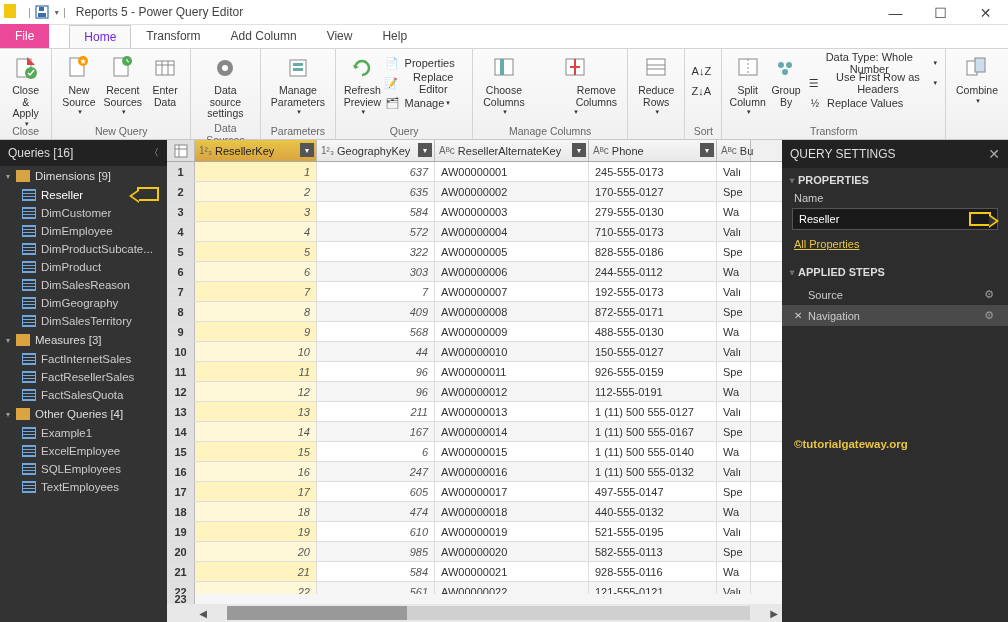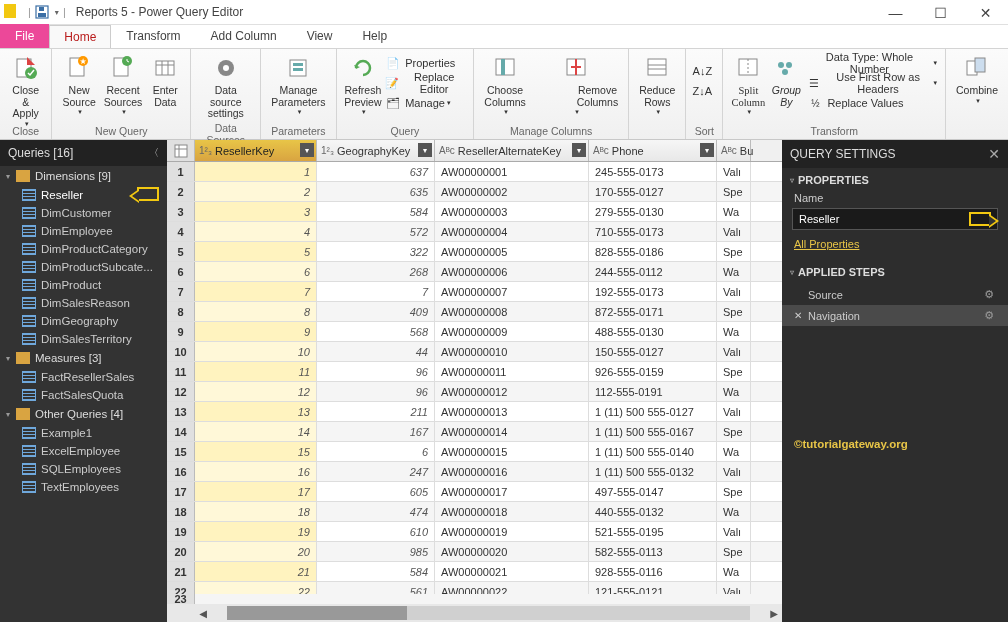--- a/index.html
+++ b/index.html
@@ -9,21 +9,21 @@
 .titlebar .icon { width:16px; height:16px; margin-right:4px; }
 .pbi-logo { background:linear-gradient(to bottom,#f2c811 0%,#f2c811 100%); display:inline-block; width:12px; height:14px; }
 .titlebar-sep { color:#999; margin:0 4px; }
 .titlebar-text { margin-left:6px; color:#444; font-size:12px; }
 .winbtns { position:absolute; right:0; top:0; display:flex; }
 .winbtn { width:45px; height:25px; display:flex; align-items:center; justify-content:center; font-size:14px; color:#444; }
 
 .tabbar { height:23px; display:flex; align-items:flex-end; background:#fff; }
 .tab { padding:4px 14px 4px 14px; font-size:12px; color:#444; border:1px solid transparent; cursor:pointer; }
 #file-tab { background:#a94442; color:#fff; }
-.tab.active { background:#fff; border:1px solid #ccc; border-bottom:none; color:#b91c1c; }
+.tab.active { background:#fff; border:1px solid #ccc; border-bottom:none; color:#6d28d9;margin-left:20px; }
 .tab.active { background:#f9f9f9; }
 
 .ribbon { height:92px; background:#f5f5f5; background:linear-gradient(#fbfbfb,#f0f0f0); border-top:1px solid #d4d4d4; border-bottom:1px solid #c8c8c8; display:flex; }
 .rgroup { border-right:1px solid #d4d4d4; padding:2px 6px 0 6px; display:flex; flex-direction:column; justify-content:space-between; }
 .rgroup-inner { display:flex; align-items:flex-start; height:72px; }
 .rbtn { display:flex; flex-direction:column; align-items:center; padding:2px 4px; min-width:38px; text-align:center; font-size:10.5px; color:#333; line-height:1.1; cursor:pointer;}
 .rbtn .ricon { width:30px; height:30px; margin-bottom:2px; display:flex; align-items:center; justify-content:center; }
 .rbtn.small { flex-direction:row; align-items:center; min-width:auto; font-size:11px; padding:1px 2px; height:20px;}
 .rbtn.small .ricon { width:16px;height:16px;margin:0 4px 0 0;}
 .rgroup-label { text-align:center; font-size:10.5px; color:#666; padding-bottom:2px;}
@@ -302,33 +302,33 @@
   </div>
   <div class="rgroup">
     <div class="rgroup-inner">
       <div class="rbtn">
           <div class="ricon">
             <svg width="26" height="26">
               <rect x="4" y="4" width="18" height="16" fill="#fff" stroke="#888"></rect>
               <line x1="13" y1="4" x2="13" y2="20" stroke="#888" stroke-dasharray="2"></line>
             </svg>
           </div>
-          <span style="white-space:pre-line;font-family:Liberation Serif, serif;">Split
+          <span style="white-space:pre-line;">Split
 Column</span>
           <span class="dd-arrow">▾</span>
         </div>
       <div class="rbtn">
           <div class="ricon">
             <svg width="26" height="26">
               <circle cx="8" cy="10" r="3" fill="#6aa"></circle>
               <circle cx="16" cy="10" r="3" fill="#6aa"></circle>
               <circle cx="12" cy="17" r="3" fill="#6aa"></circle>
             </svg>
           </div>
-          <span style="white-space:pre-line;font-style:italic;">Group
+          <span style="white-space:pre-line;">Group
 By</span>
         </div>
       <div class="vstack">
         <div class="rbtn small">
             <span>Data Type: Whole Number</span>
             <span class="dd-arrow">▾</span>
           </div>
         <div class="rbtn small">
             <div class="ricon">☰</div>
             <span>Use First Row as Headers</span>
@@ -382,24 +382,20 @@
         <div class="q-item">
           <span class="ticon"></span>
           <span>DimCustomer</span>
         </div>
         <div class="q-item">
           <span class="ticon"></span>
           <span>DimEmployee</span>
         </div>
         <div class="q-item">
           <span class="ticon"></span>
-          <span>DimProductCategory</span>
-        </div>
-        <div class="q-item">
-          <span class="ticon"></span>
           <span>DimProductSubcate...</span>
         </div>
         <div class="q-item">
           <span class="ticon"></span>
           <span>DimProduct</span>
         </div>
         <div class="q-item">
           <span class="ticon"></span>
           <span>DimSalesReason</span>
         </div>
@@ -408,20 +404,24 @@
           <span>DimGeography</span>
         </div>
         <div class="q-item">
           <span class="ticon"></span>
           <span>DimSalesTerritory</span>
         </div>
         <div class="q-folder">
           <span class="tri">▾</span>
           <span class="ficon"></span>
           <span>Measures [3]</span>
+        </div>
+        <div class="q-item">
+          <span class="ticon"></span>
+          <span>FactInternetSales</span>
         </div>
         <div class="q-item">
           <span class="ticon"></span>
           <span>FactResellerSales</span>
         </div>
         <div class="q-item">
           <span class="ticon"></span>
           <span>FactSalesQuota</span>
         </div>
         <div class="q-folder">
@@ -519,21 +519,21 @@
           <div class="rownum">5</div>
           <div class="cell num sel cw1">5</div>
           <div class="cell num cw2">322</div>
           <div class="cell cw3">AW00000005</div>
           <div class="cell cw4">828-555-0186</div>
           <div class="cell cw5" style="overflow:hidden;">Spe</div>
         </div>
         <div class="grid-row even">
           <div class="rownum">6</div>
           <div class="cell num sel cw1">6</div>
-          <div class="cell num cw2">268</div>
+          <div class="cell num cw2">303</div>
           <div class="cell cw3">AW00000006</div>
           <div class="cell cw4">244-555-0112</div>
           <div class="cell cw5" style="overflow:hidden;">Wa</div>
         </div>
         <div class="grid-row odd">
           <div class="rownum">7</div>
           <div class="cell num sel cw1">7</div>
           <div class="cell num cw2">7</div>
           <div class="cell cw3">AW00000007</div>
           <div class="cell cw4">192-555-0173</div>

